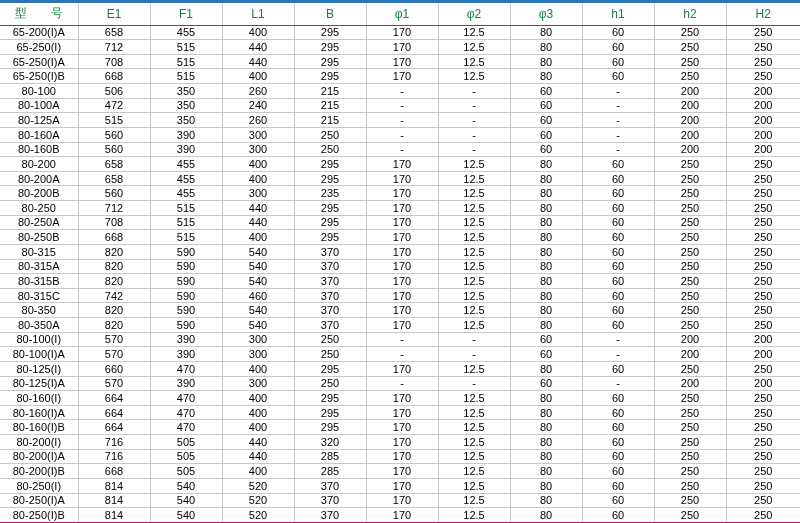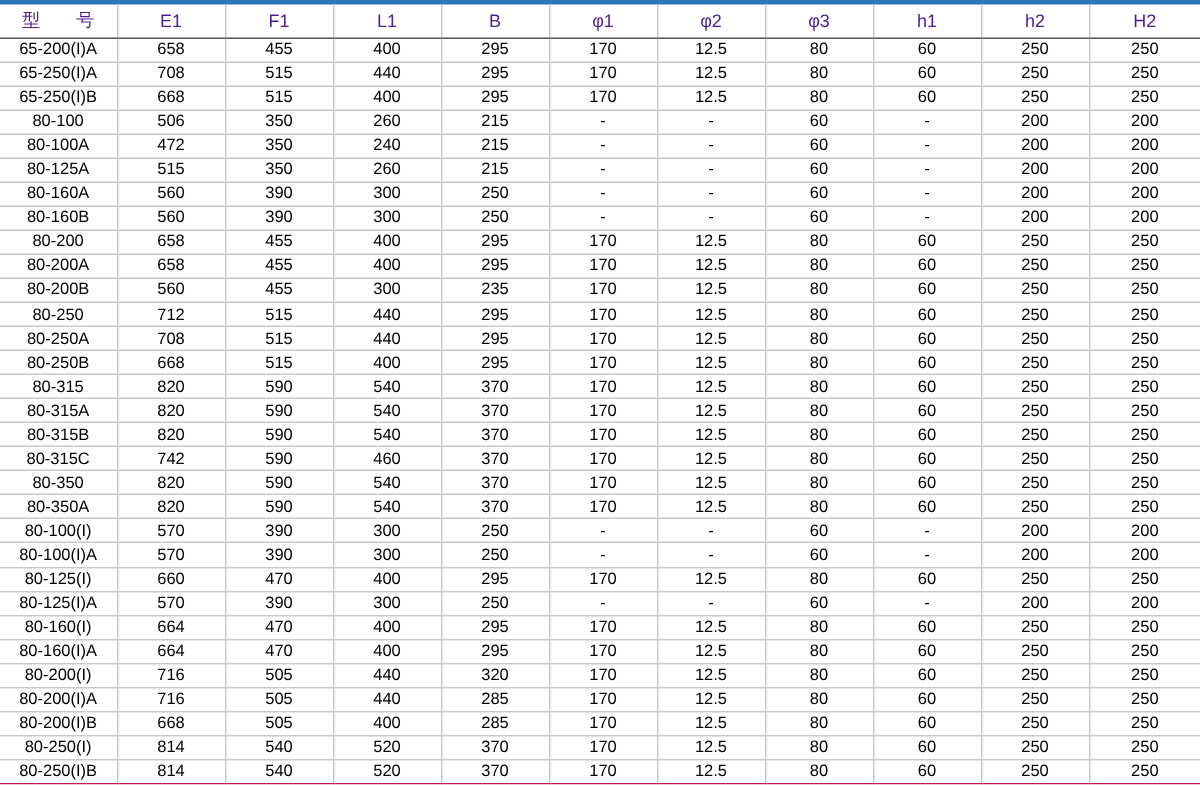--- a/index.html
+++ b/index.html
@@ -29,21 +29,21 @@
   }
   col.c-model { width: 78px; }
   col.c-num   { width: 72px; }
   col.c-last  { width: 74px; }
   thead tr { height: 22px; }
   th {
     font-weight: normal;
     font-size: 12px;
     text-align: center;
     vertical-align: middle;
-    color: #4c1d95;
+    color: #15803d;
     border-right: 1px solid #c9c9c9;
     border-bottom: 1px solid #555555;
     white-space: pre;
     padding: 0;
     overflow: hidden;
   }
   th:last-child, td:last-child { border-right: none; }
   td {
     font-size: 11px;
     line-height: 12px;
@@ -100,20 +100,33 @@
           <td>400</td>
           <td>295</td>
           <td>170</td>
           <td>12.5</td>
           <td>80</td>
           <td>60</td>
           <td>250</td>
           <td>250</td>
         </tr>
         <tr>
+          <td>65-250(I)</td>
+          <td>712</td>
+          <td>515</td>
+          <td>440</td>
+          <td>295</td>
+          <td>170</td>
+          <td>12.5</td>
+          <td>80</td>
+          <td>60</td>
+          <td>250</td>
+          <td>250</td>
+        </tr>
+        <tr>
           <td>65-250(I)A</td>
           <td>708</td>
           <td>515</td>
           <td>440</td>
           <td>295</td>
           <td>170</td>
           <td>12.5</td>
           <td>80</td>
           <td>60</td>
           <td>250</td>
@@ -425,20 +438,33 @@
           <td>400</td>
           <td>295</td>
           <td>170</td>
           <td>12.5</td>
           <td>80</td>
           <td>60</td>
           <td>250</td>
           <td>250</td>
         </tr>
         <tr>
+          <td>80-160(I)B</td>
+          <td>664</td>
+          <td>470</td>
+          <td>400</td>
+          <td>295</td>
+          <td>170</td>
+          <td>12.5</td>
+          <td>80</td>
+          <td>60</td>
+          <td>250</td>
+          <td>250</td>
+        </tr>
+        <tr>
           <td>80-200(I)</td>
           <td>716</td>
           <td>505</td>
           <td>440</td>
           <td>320</td>
           <td>170</td>
           <td>12.5</td>
           <td>80</td>
           <td>60</td>
           <td>250</td>
@@ -477,20 +503,33 @@
           <td>520</td>
           <td>370</td>
           <td>170</td>
           <td>12.5</td>
           <td>80</td>
           <td>60</td>
           <td>250</td>
           <td>250</td>
         </tr>
         <tr>
+          <td>80-250(I)A</td>
+          <td>814</td>
+          <td>540</td>
+          <td>520</td>
+          <td>370</td>
+          <td>170</td>
+          <td>12.5</td>
+          <td>80</td>
+          <td>60</td>
+          <td>250</td>
+          <td>250</td>
+        </tr>
+        <tr>
           <td>80-250(I)B</td>
           <td>814</td>
           <td>540</td>
           <td>520</td>
           <td>370</td>
           <td>170</td>
           <td>12.5</td>
           <td>80</td>
           <td>60</td>
           <td>250</td>

